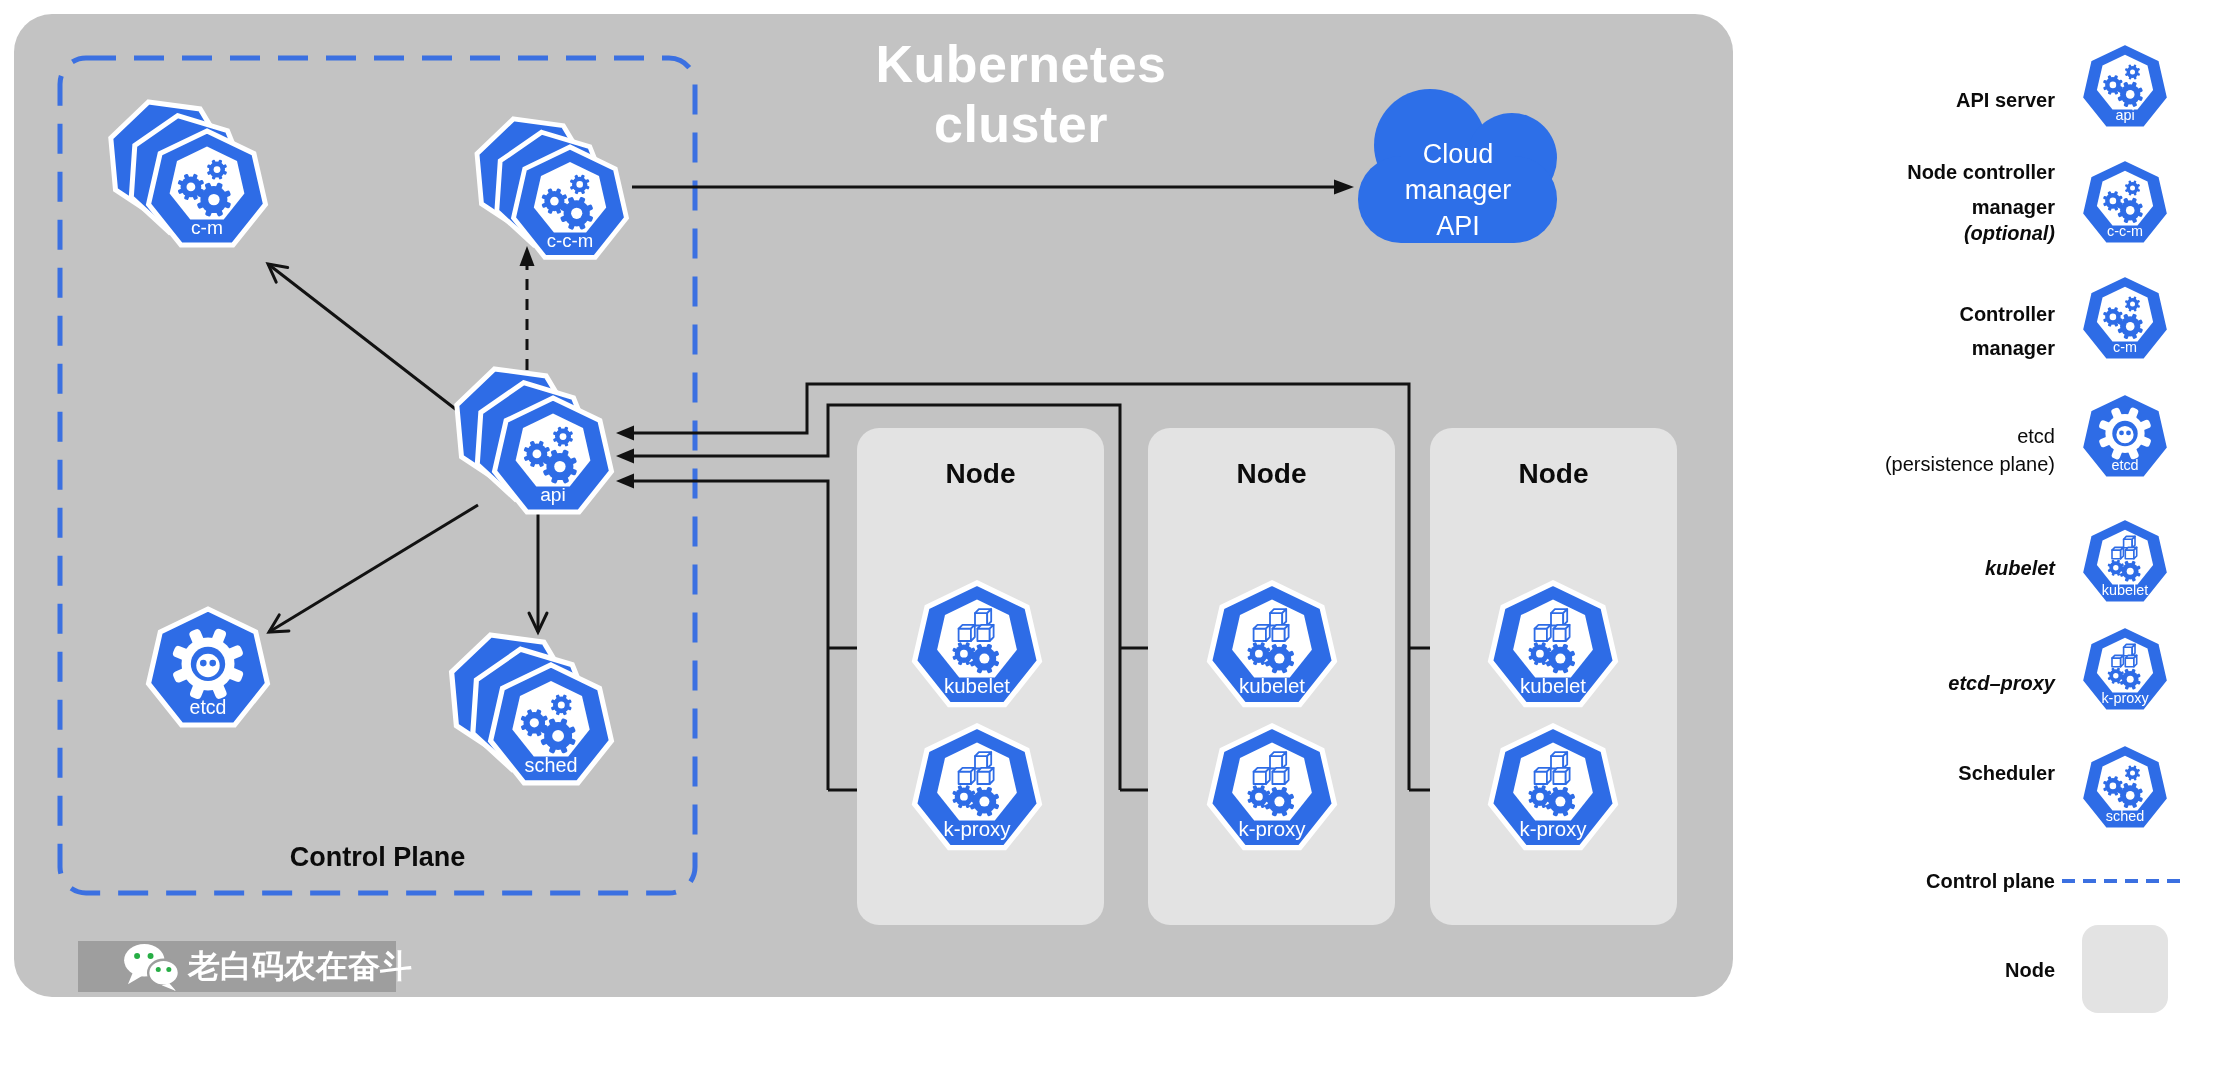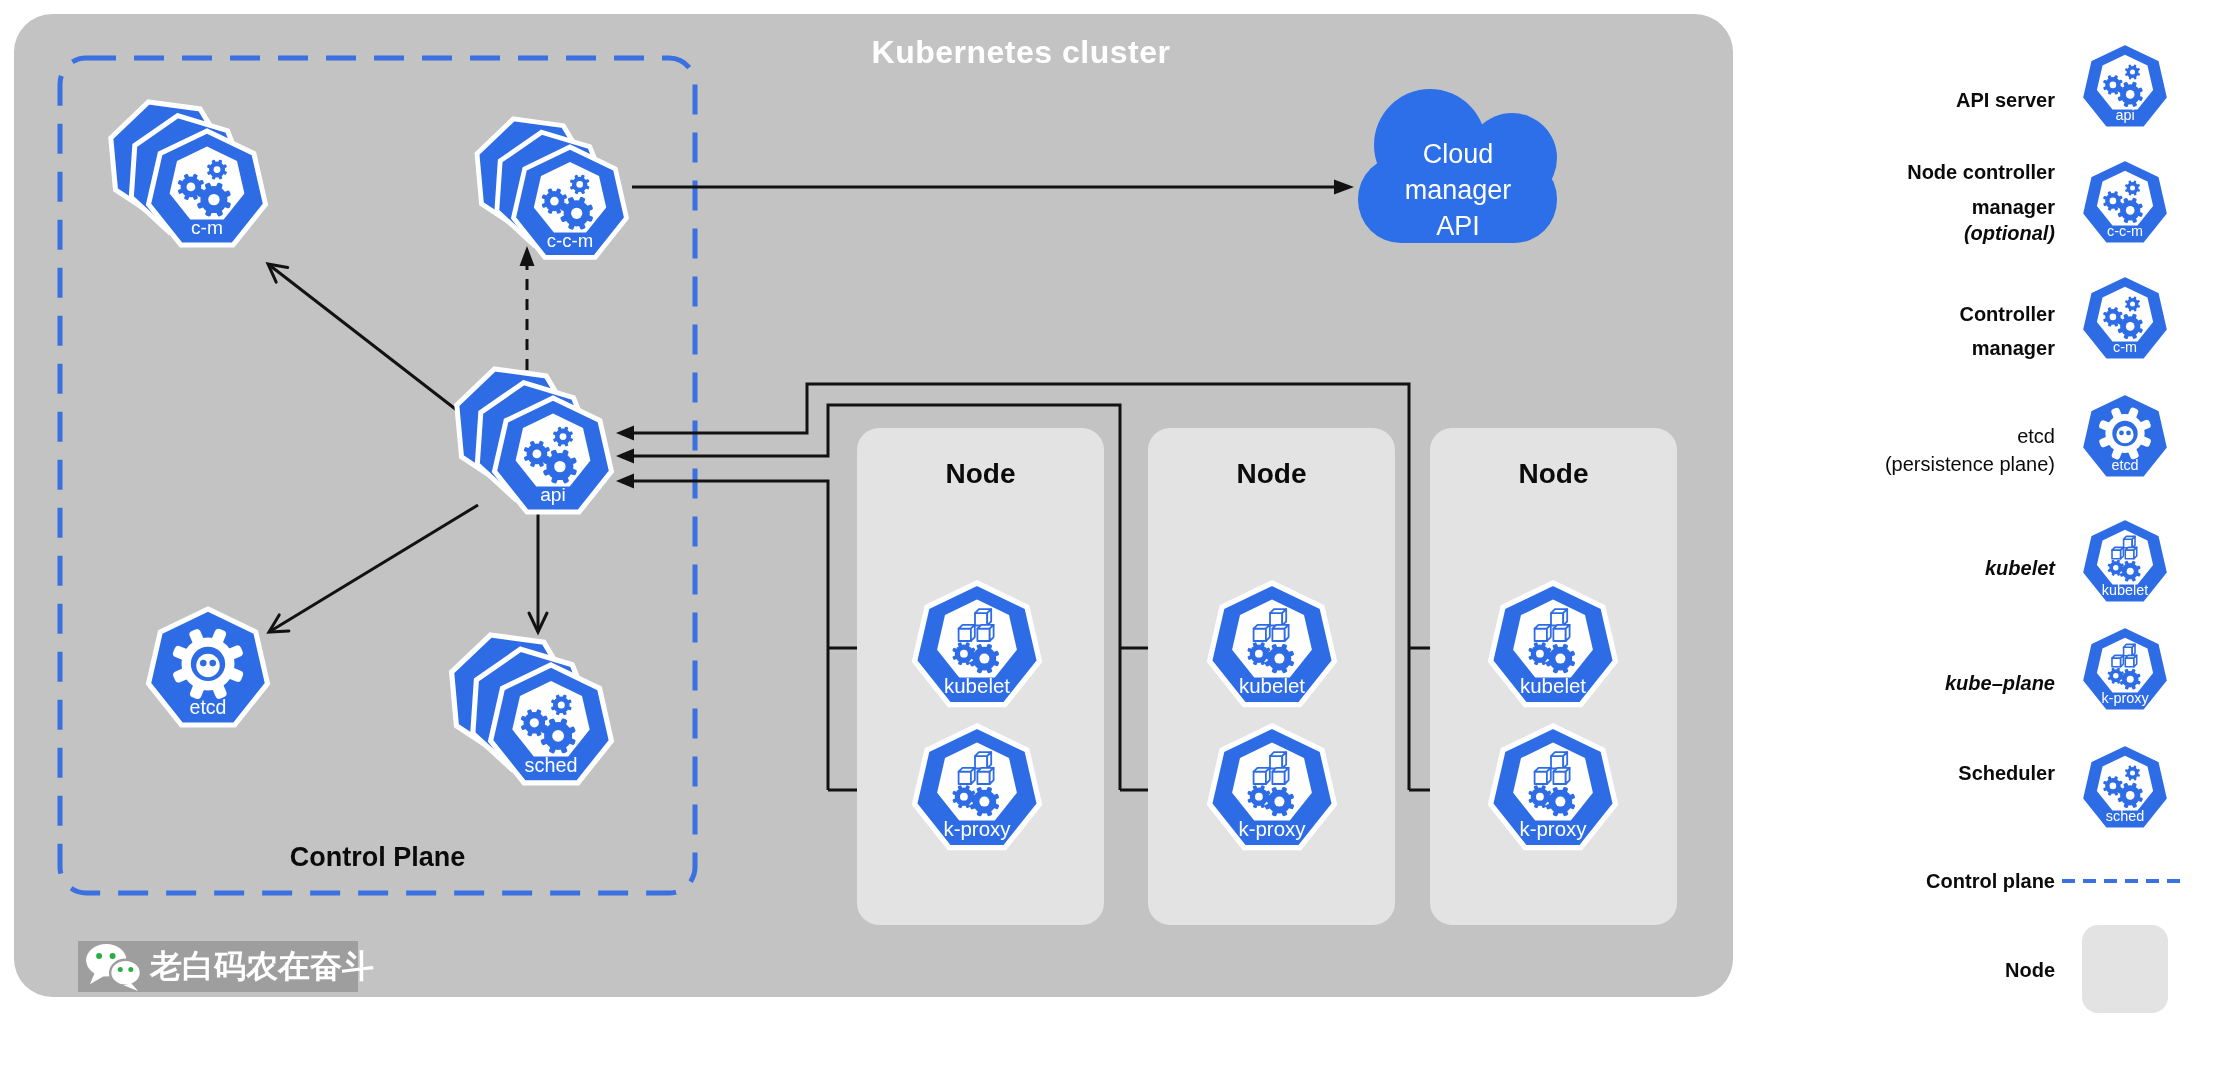--- a/index.html
+++ b/index.html
@@ -1,26 +1,26 @@
 <!DOCTYPE html>
 <html><head>
 <meta charset="utf-8">
 <style>
   html,body{margin:0;padding:0;background:#fff;}
   body{font-family:"Liberation Sans","DejaVu Sans",sans-serif;}
   #canvas{position:relative;width:2218px;height:1080px;background:#fff;overflow:hidden;}
   .abs{position:absolute;}
   #cluster-box{left:14px;top:14px;width:1719px;height:983px;border-radius:38px;}
-  #cluster-title{left:796px;top:34px;width:450px;text-align:center;font-size:32px;font-weight:bold;color:#fff;letter-spacing:0.5px;}
+  #cluster-title{left:796px;top:34px;width:450px;text-align:center;font-size:52px;font-weight:bold;color:#fff;letter-spacing:0.5px;}
   #cp-label{left:60px;top:842px;width:635px;text-align:center;font-size:27px;font-weight:bold;color:#0b0b0b;}
   .node-box{top:428px;width:247px;height:497px;border-radius:22px;}
   .node-label{position:absolute;left:0;top:30px;width:100%;text-align:center;font-size:28px;font-weight:bold;color:#0b0b0b;}
   svg.layer{position:absolute;left:0;top:0;pointer-events:none;}
   #cloud-text{left:1360px;top:128px;width:196px;text-align:center;color:#fff;font-size:27px;line-height:36px;font-weight:normal;margin-top:8px;}
-  #watermark{left:78px;top:941px;width:280px;height:51px;display:flex;align-items:center;}
+  #watermark{left:78px;top:941px;width:280px;height:51px;display:flex;align-items:center;padding-left:38px;}
   #watermark-text{color:#fff;font-size:32px;font-weight:bold;white-space:nowrap;}
   .legend-line{position:absolute;right:163px;height:34px;line-height:34px;white-space:nowrap;font-size:20px;color:#0b0b0b;}
   .lw-bold{font-weight:bold;}
   .lw-bold-italic{font-weight:bold;font-style:italic;}
   .lw-regular{font-weight:normal;}
   text{font-family:"Liberation Sans","DejaVu Sans",sans-serif;}
 </style>
 </head>
 <body>
 
@@ -832,18 +832,18 @@
   <div id="legend">
       <div class="legend-line lw-bold" style="top:83px">API server</div>
       <div class="legend-line lw-bold" style="top:155px">Node controller</div>
       <div class="legend-line lw-bold" style="top:190px">manager</div>
       <div class="legend-line lw-bold-italic" style="top:216px">(optional)</div>
       <div class="legend-line lw-bold" style="top:297px">Controller</div>
       <div class="legend-line lw-bold" style="top:331px">manager</div>
       <div class="legend-line lw-regular" style="top:419px">etcd</div>
       <div class="legend-line lw-regular" style="top:447px">(persistence plane)</div>
       <div class="legend-line lw-bold-italic" style="top:551px">kubelet</div>
-      <div class="legend-line lw-bold-italic" style="top:666px">kube–plane</div>
+      <div class="legend-line lw-bold-italic" style="top:666px">etcd–proxy</div>
       <div class="legend-line lw-bold" style="top:756px">Scheduler</div>
       <div class="legend-line lw-bold" style="top:864px">Control plane</div>
       <div class="legend-line lw-bold" style="top:953px">Node</div>
     </div>
 </div>
 
 </body></html>

